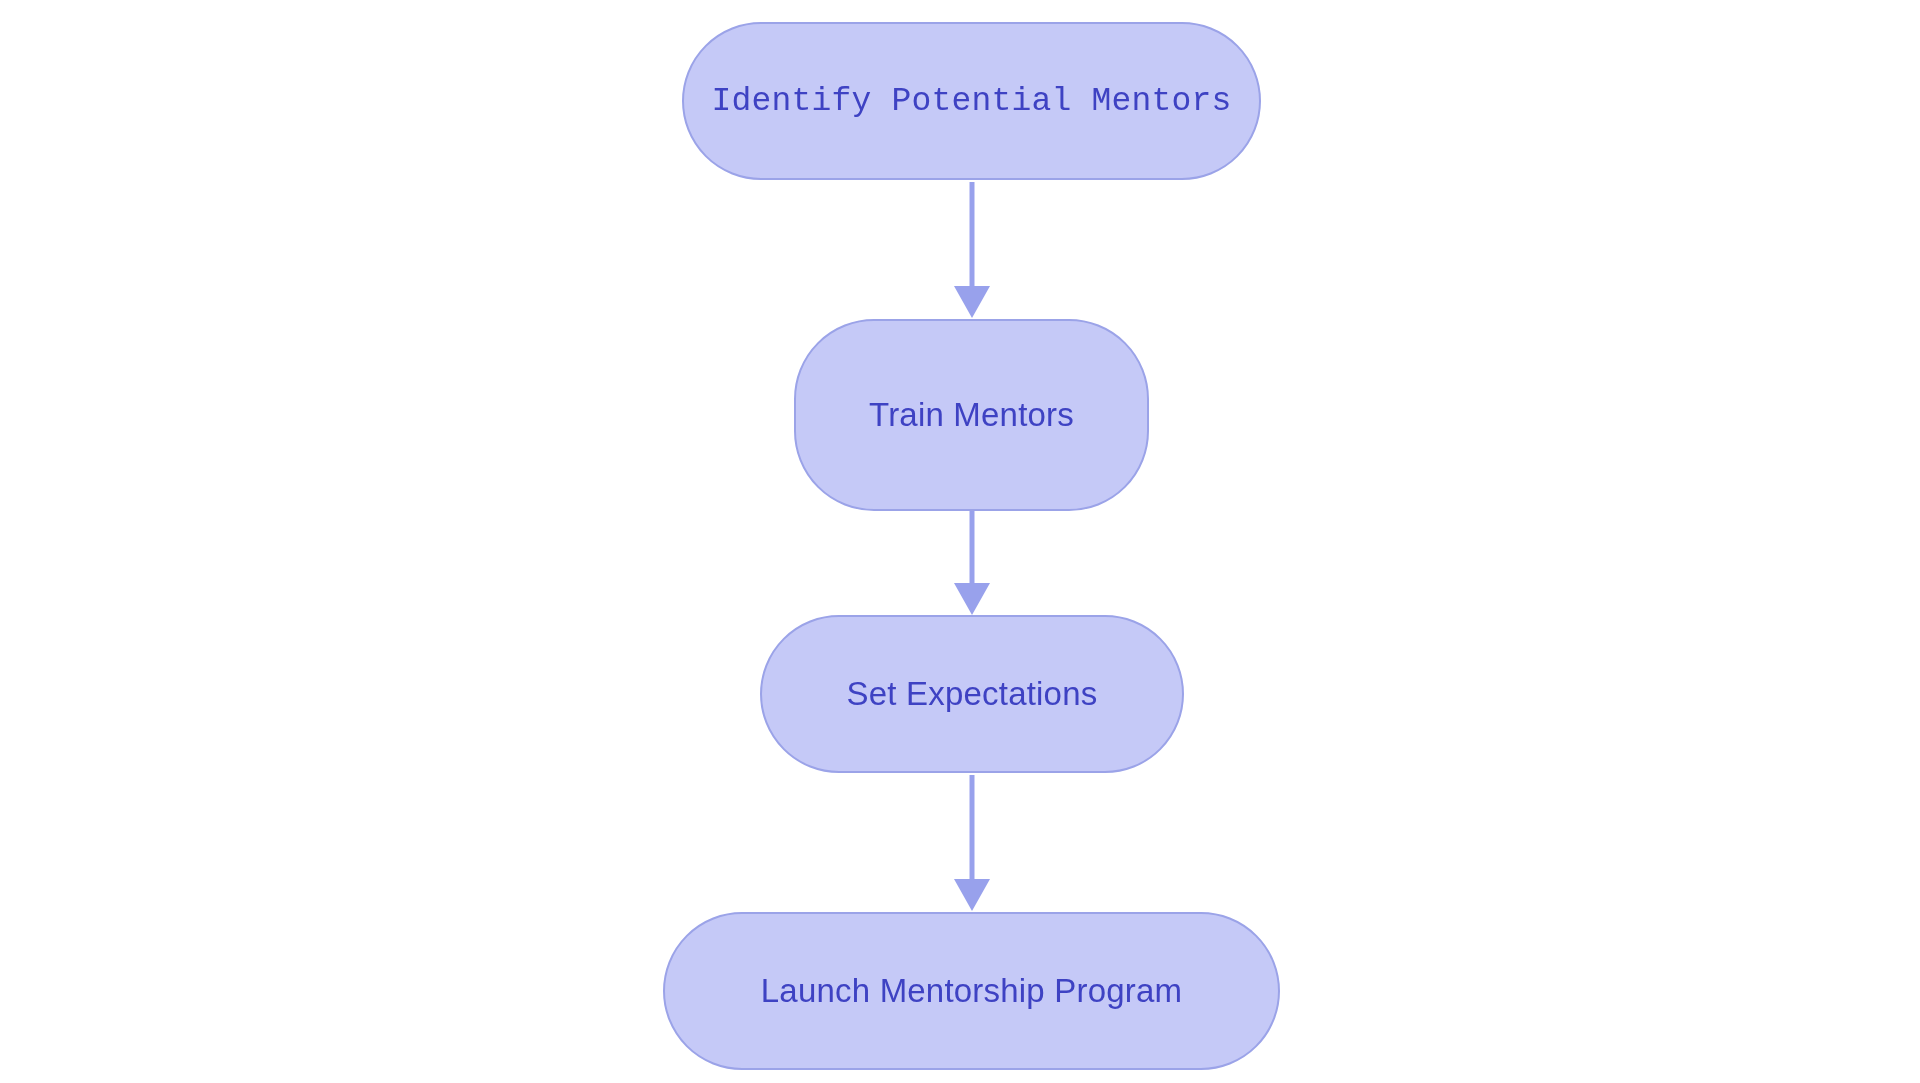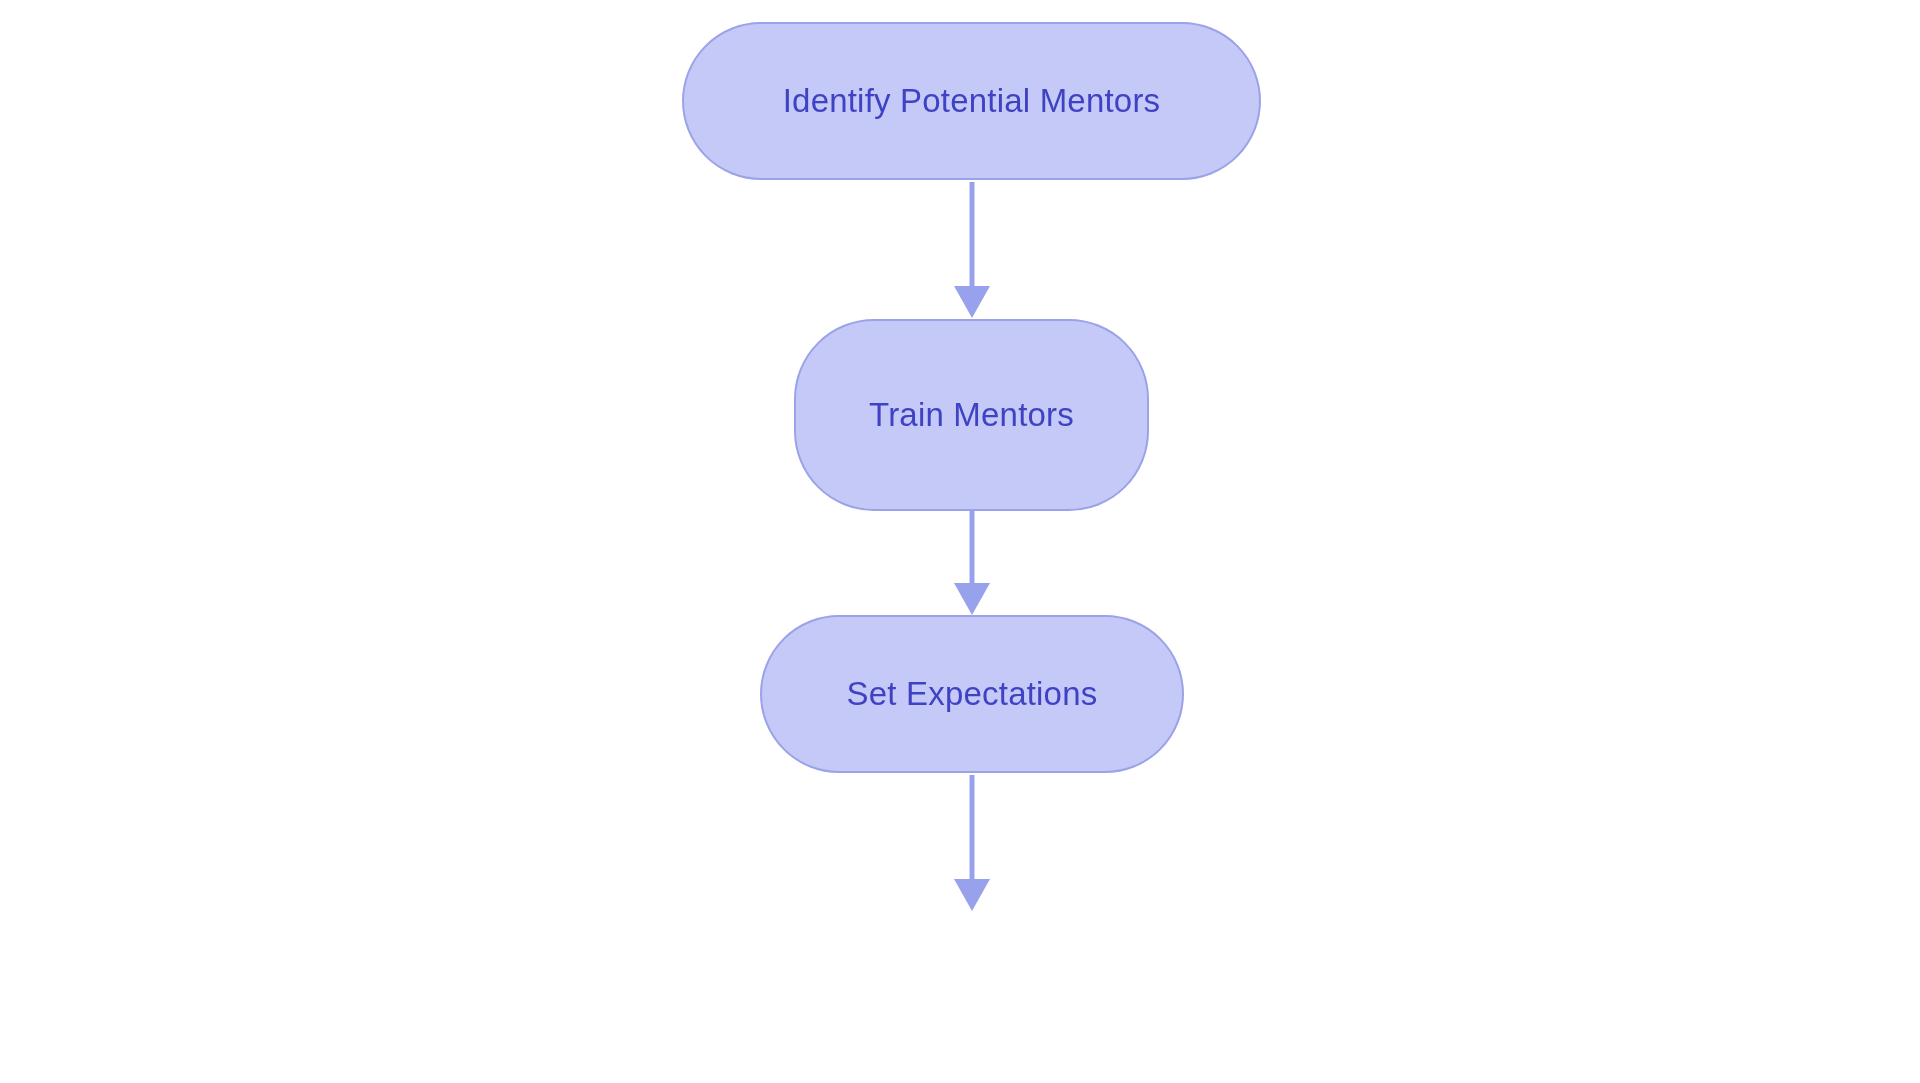--- a/index.html
+++ b/index.html
@@ -44,21 +44,21 @@
     justify-content: center;
     background: var(--node-fill);
     border: 2px solid var(--node-border);
     border-radius: 80px;
     color: var(--node-text);
     font-size: 33px;
     letter-spacing: 0.2px;
     text-align: center;
     white-space: nowrap;
   }
-  .node-1 { left: 682px; top: 22px;  width: 579px; height: 158px; }
+  .node-1 { left: 682px; top: 22px;  width: 579px; height: 158px; font-family: Liberation Mono, monospace; }
   .node-2 { left: 794px; top: 319px; width: 355px; height: 192px; }
   .node-3 { left: 760px; top: 615px; width: 424px; height: 158px; }
   .node-4 { left: 663px; top: 912px; width: 617px; height: 158px; }
 </style>
 </head>
 <body>
 
 <div class="canvas">
 
   <svg class="edges-layer" viewBox="0 0 1920 1083">
@@ -81,14 +81,17 @@
   </div>
 
   <div class="node node-2">
     <span>Train Mentors</span>
   </div>
 
   <div class="node node-3">
     <span>Set Expectations</span>
   </div>
 
+  <div class="node node-4">
+    <span>Launch Mentorship Program</span>
+  </div>
 
 </div>
 
 </body></html>

